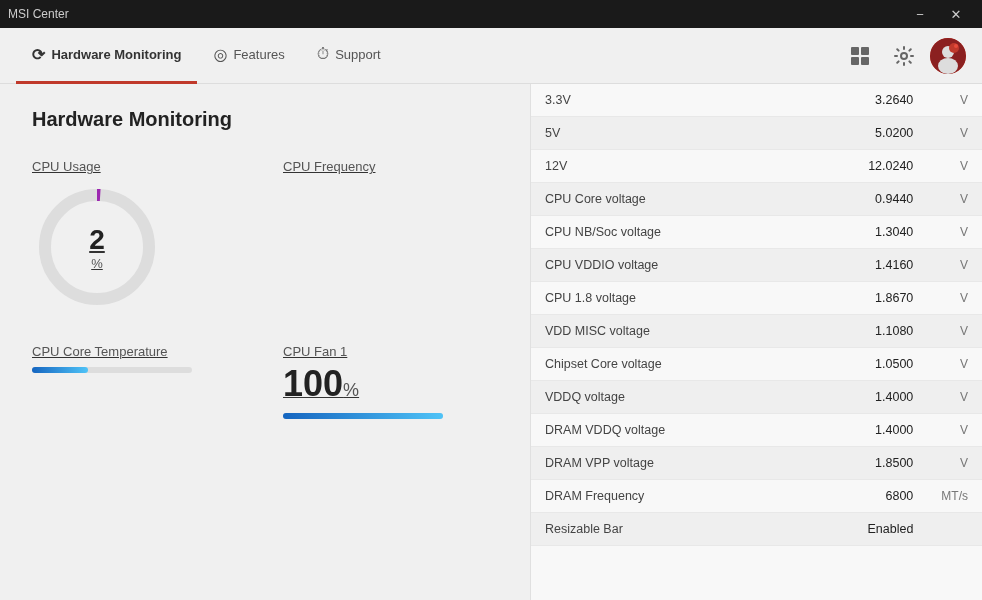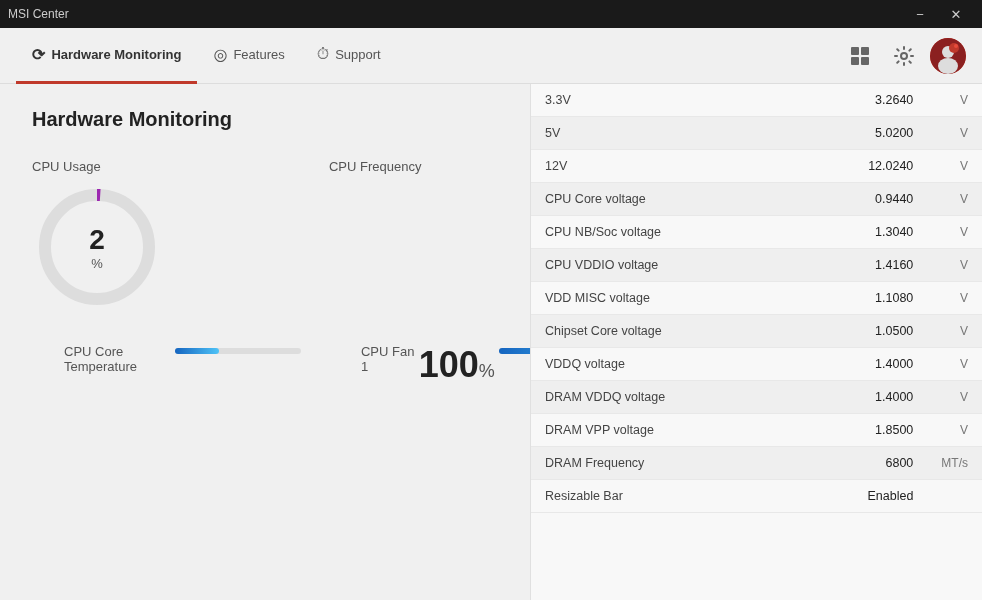--- a/index.html
+++ b/index.html
@@ -91,41 +91,42 @@
     }
     .page-title {
       font-size: 20px;
       font-weight: 700;
       color: #222;
       margin-bottom: 28px;
     }
     .metrics-grid {
       display: grid;
       grid-template-columns: 1fr 1fr;
-      gap: 32px 28px;
+      gap: 32px 36px;
+      text-decoration: underline;
     }
     .metric-item { display: flex; flex-direction: column; gap: 8px; }
     .metric-label { font-size: 13px; color: #555; font-weight: 500; }
 
     
     .donut-container {
       position: relative;
       width: 130px; height: 130px;
       display: flex; align-items: center; justify-content: center;
     }
     .donut-container svg { position: absolute; top: 0; left: 0; }
     .donut-center {
       position: relative; z-index: 2;
       text-align: center;
     }
     .donut-value { font-size: 28px; font-weight: 700; color: #222; }
     .donut-unit { font-size: 13px; color: #555; }
 
     
-    .progress-metric { display: flex; flex-direction: row; gap: 4px; margin-left: 32px; }
+    .progress-metric { display: flex; flex-direction: column; gap: 4px; }
     .progress-value { font-size: 36px; font-weight: 700; color: #222; }
     .progress-value .unit { font-size: 18px; font-weight: 400; }
     .progress-bar-track {
       width: 160px; height: 6px;
       background: #ddd; border-radius: 3px;
       margin-top: 4px;
     }
     .progress-bar-fill {
       height: 6px; border-radius: 3px;
       background: linear-gradient(to right, #1565c0, #4fc3f7);
@@ -289,20 +290,25 @@
       <td>CPU NB/Soc voltage</td>
       <td>1.3040</td>
       <td>V</td>
     </tr>
             <tr>
       <td>CPU VDDIO voltage</td>
       <td>1.4160</td>
       <td>V</td>
     </tr>
             <tr>
+      <td>CPU 1.8 voltage</td>
+      <td>1.8670</td>
+      <td>V</td>
+    </tr>
+            <tr>
       <td>VDD MISC voltage</td>
       <td>1.1080</td>
       <td>V</td>
     </tr>
             <tr>
       <td>Chipset Core voltage</td>
       <td>1.0500</td>
       <td>V</td>
     </tr>
             <tr>

